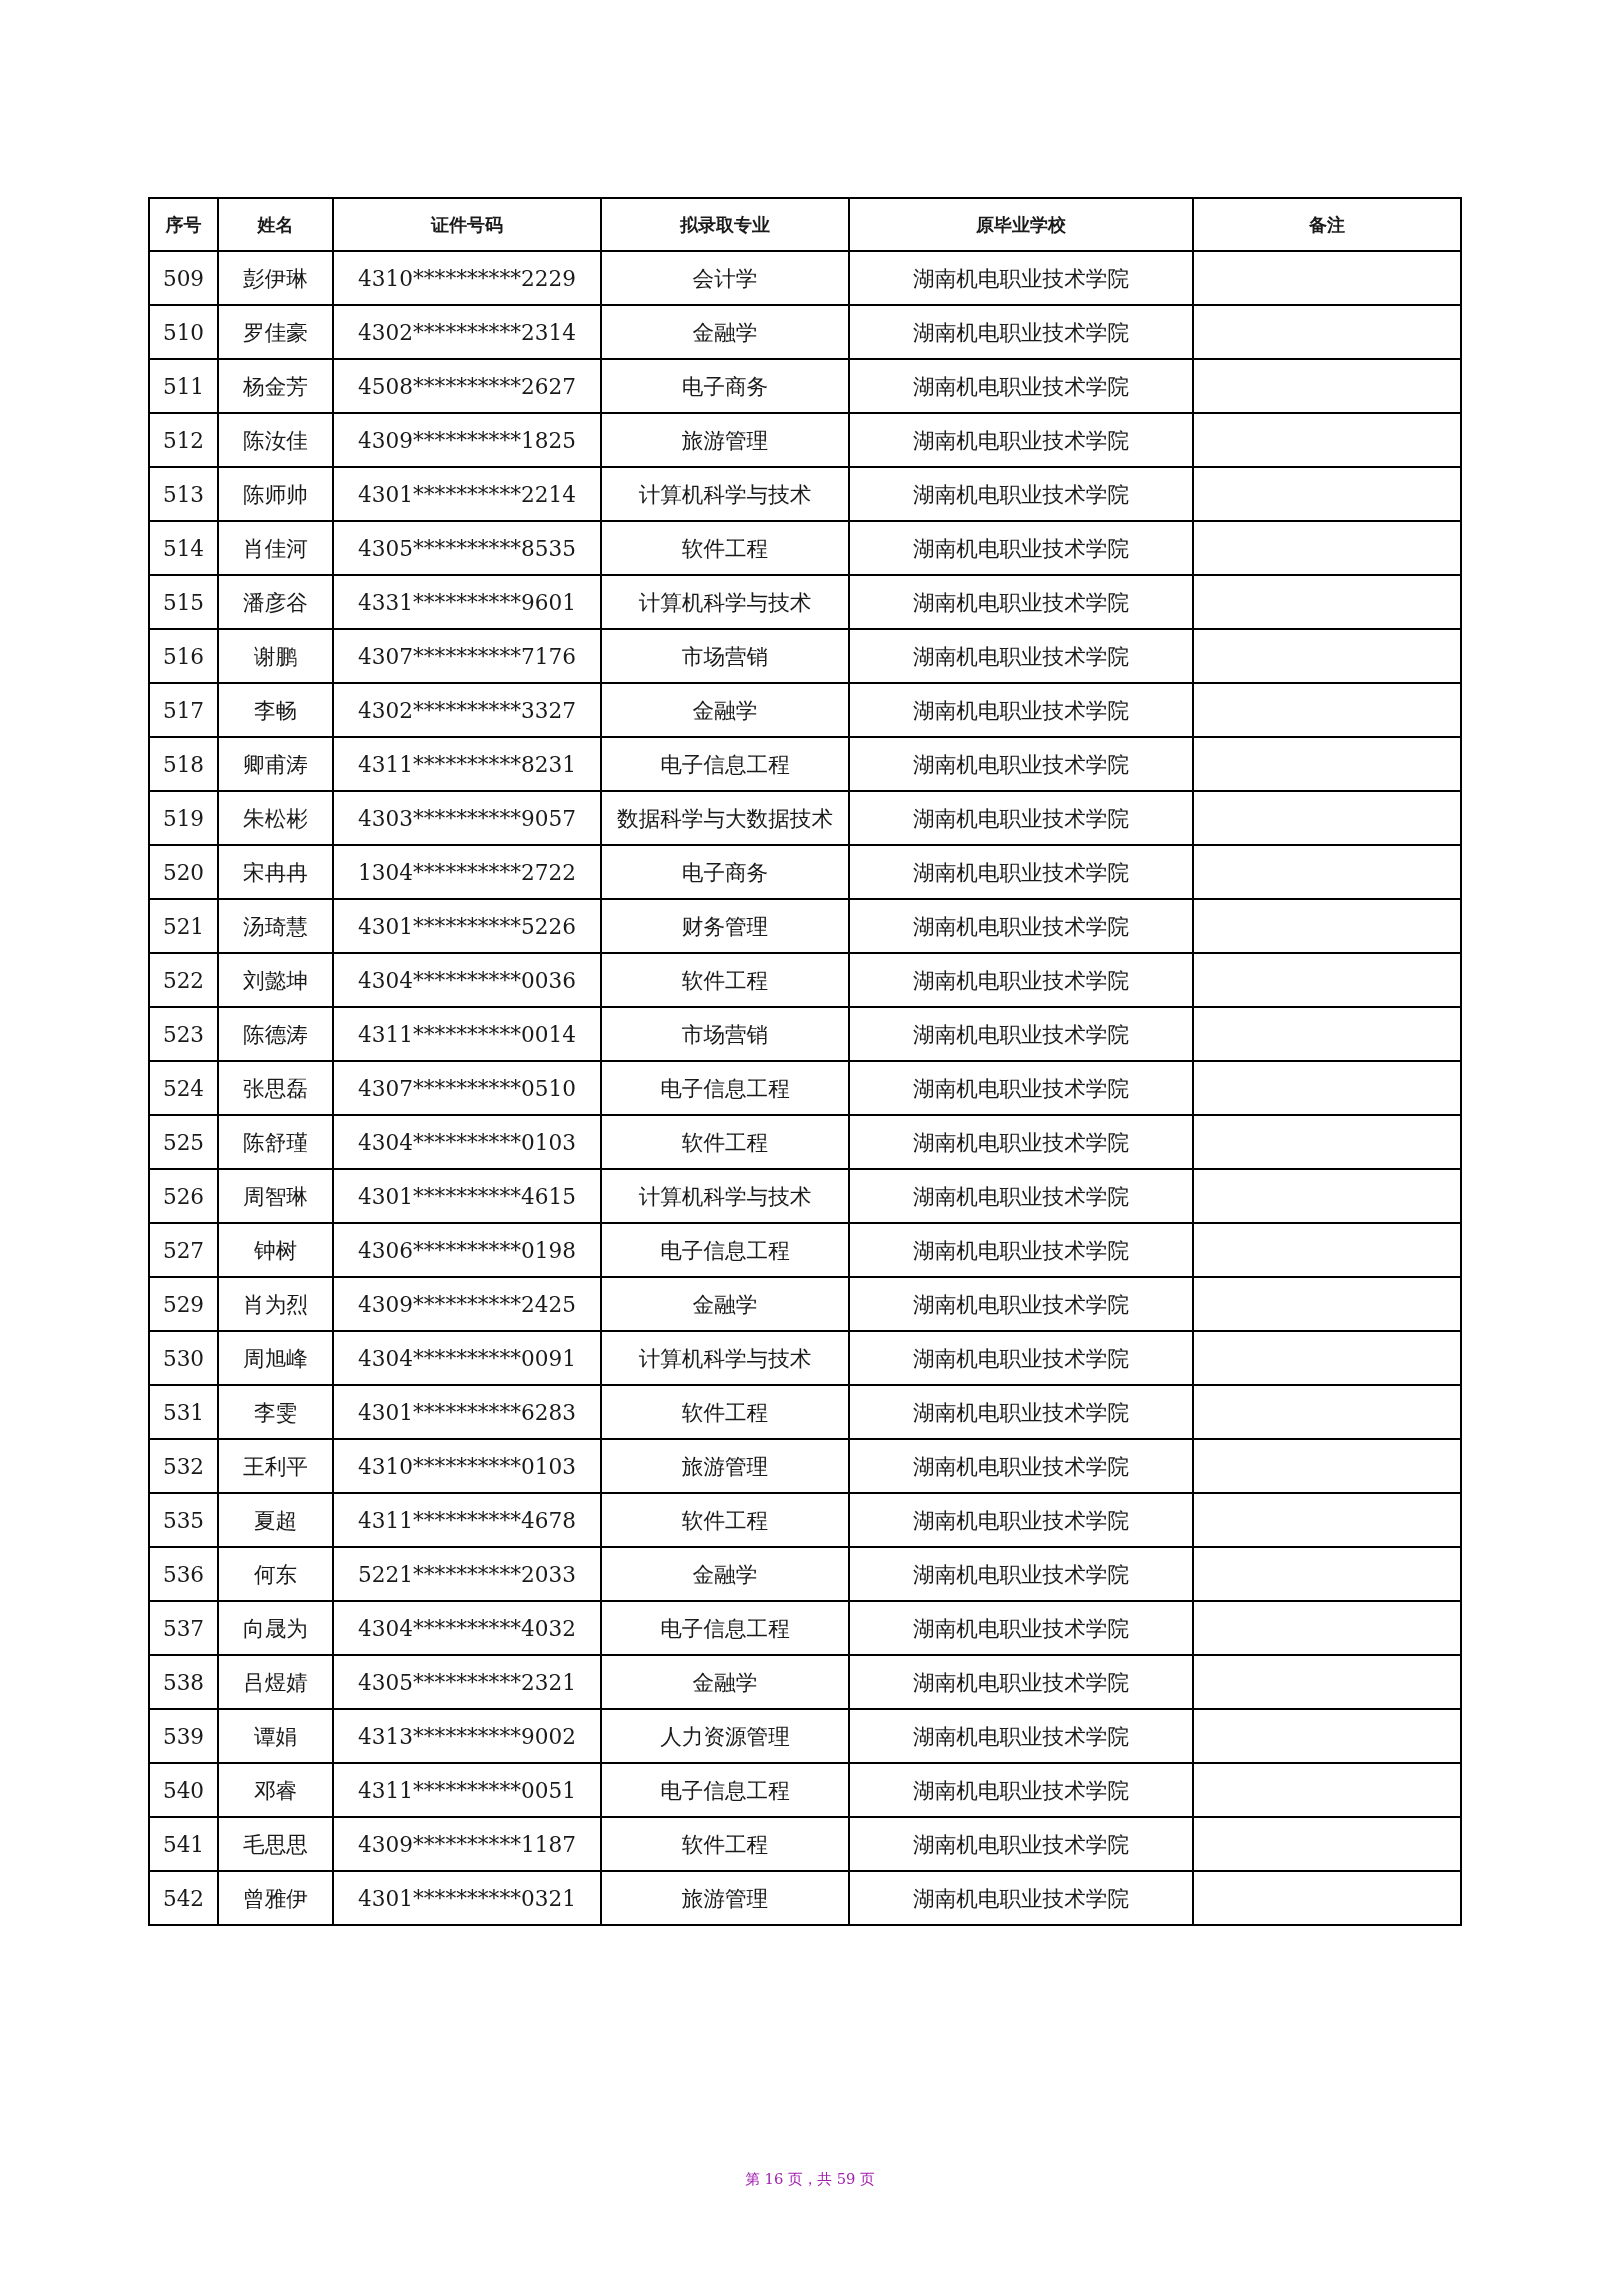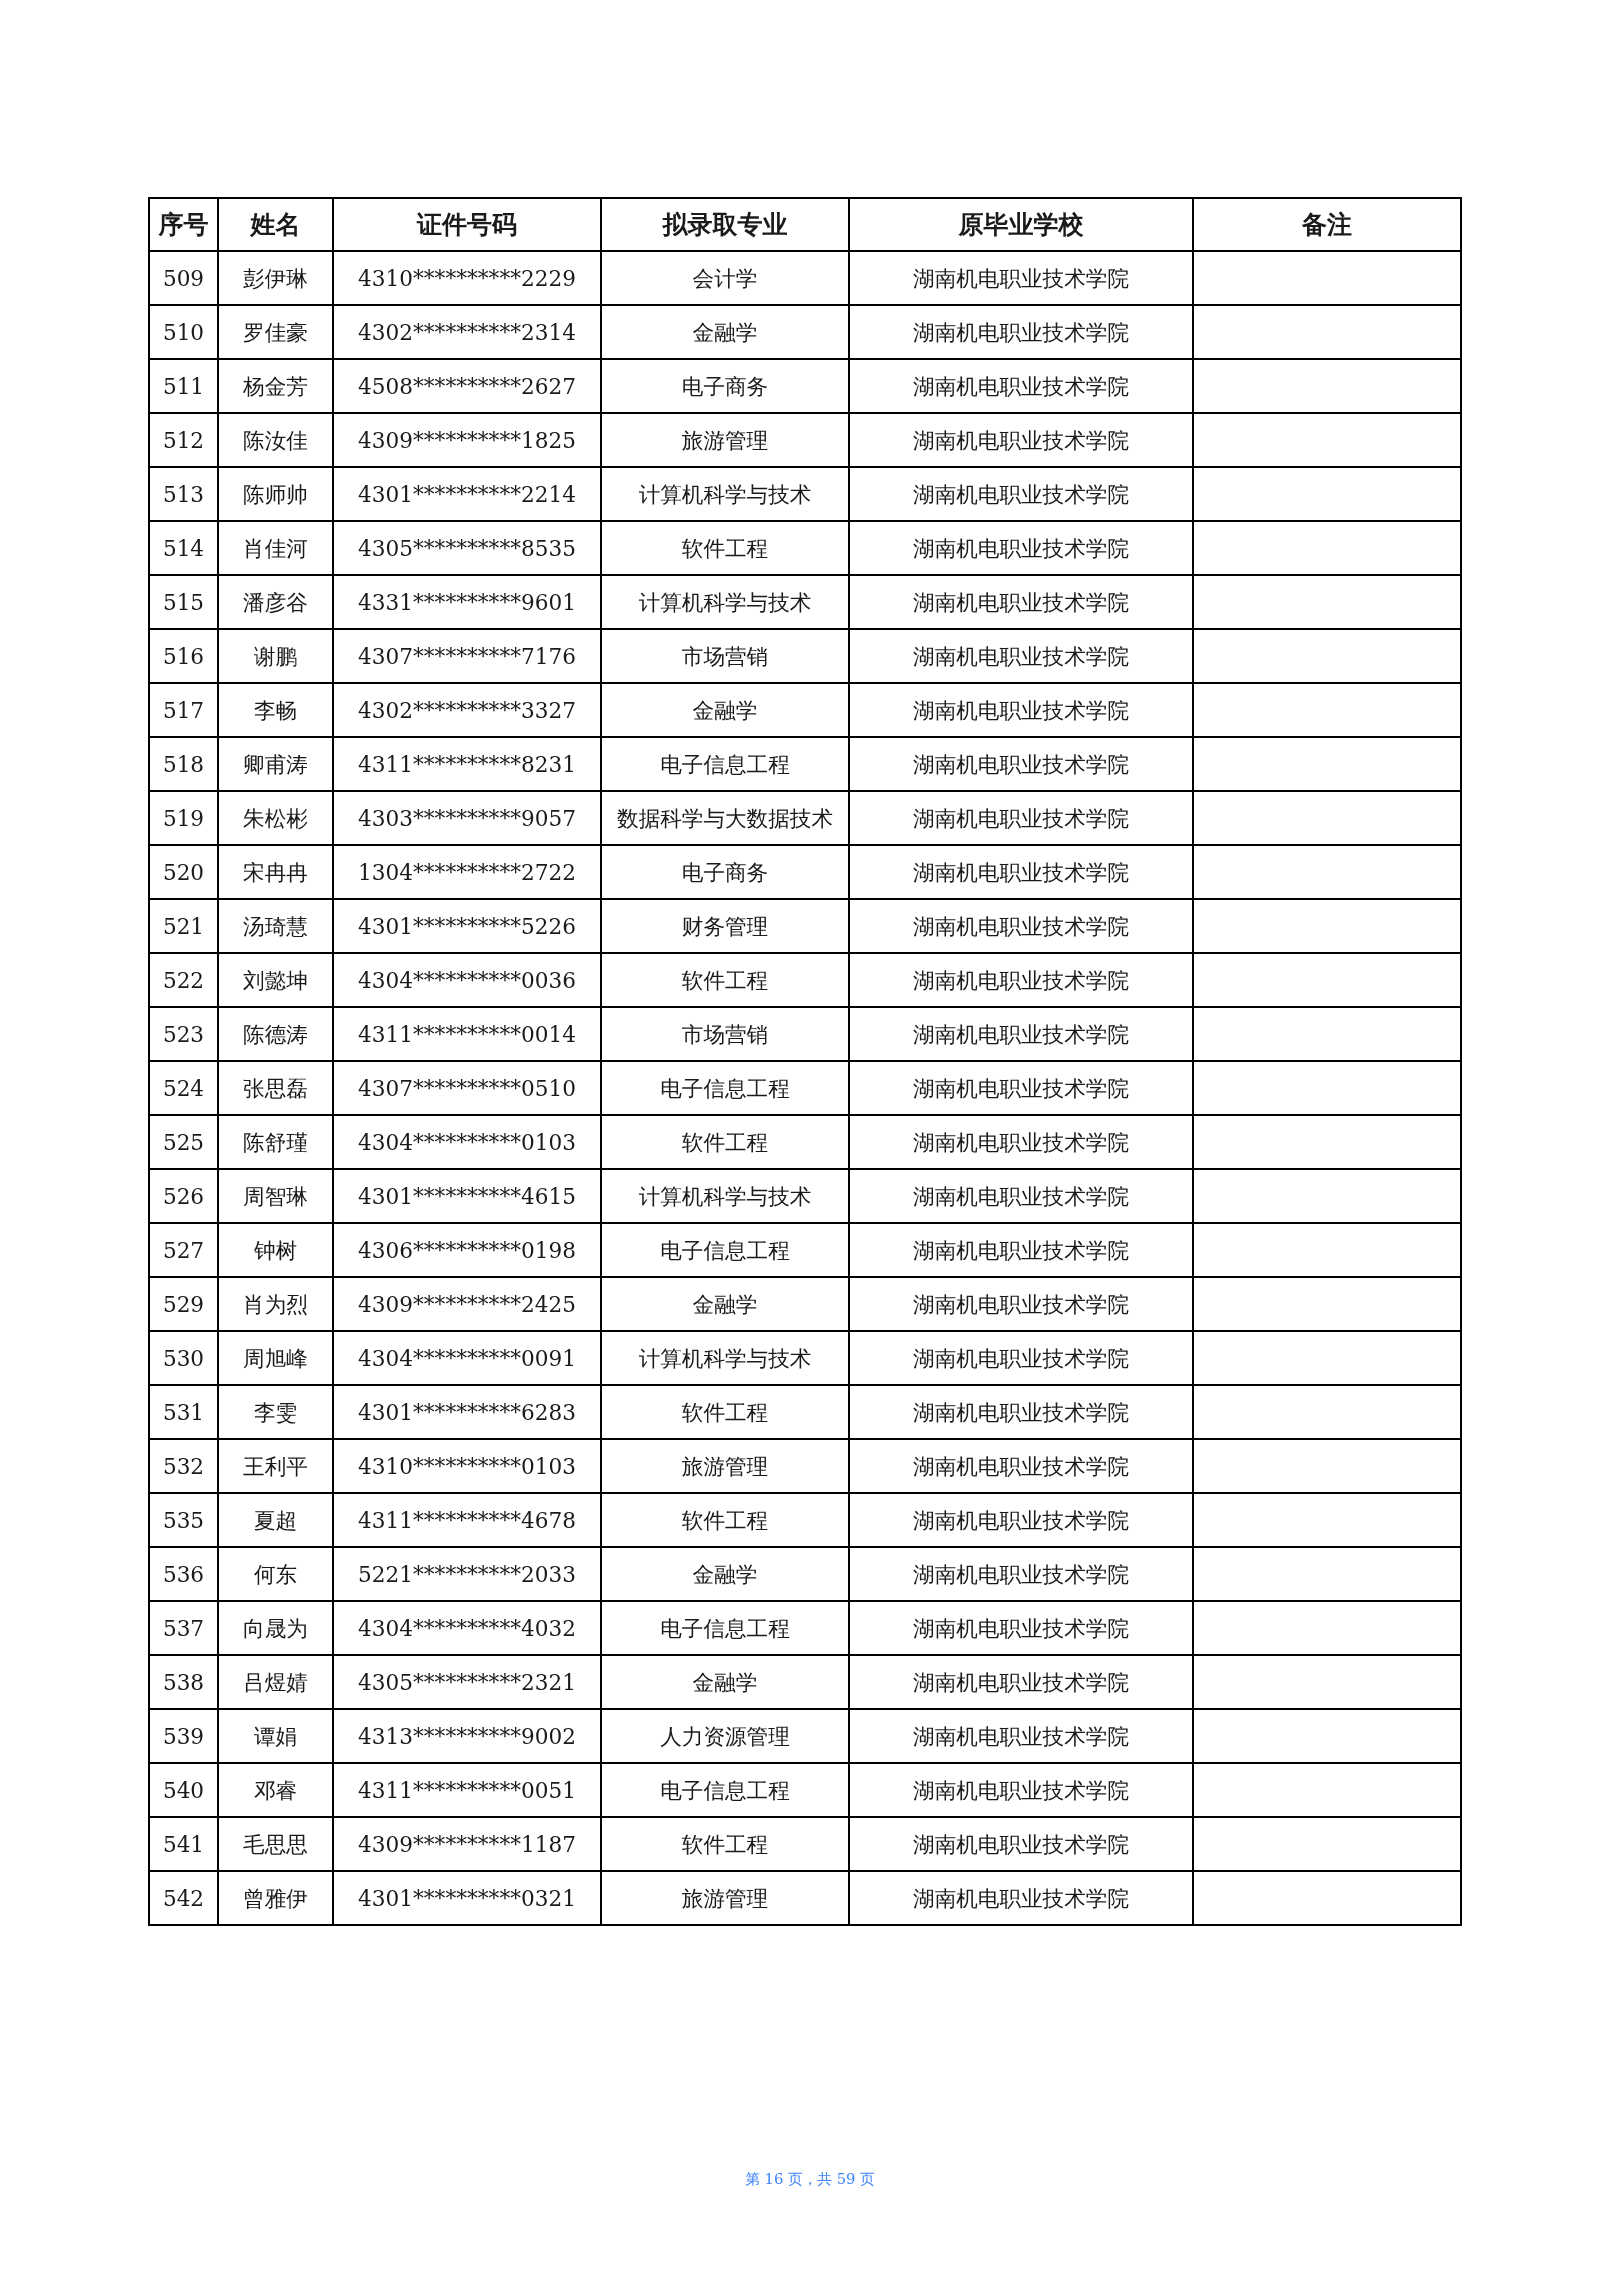--- a/index.html
+++ b/index.html
@@ -1,23 +1,23 @@
 <!DOCTYPE html>
 <html><head>
 <meta charset="utf-8">
 <style>
   html, body { margin:0; padding:0; background:#ffffff; }
   body { width:1620px; height:2292px; position:relative; font-family:"DejaVu Serif","Liberation Serif",serif; color:#1a1a1a; }
   .tbl { position:absolute; left:148px; top:197px; border-collapse:collapse; table-layout:fixed; width:1310px; }
   .tbl td, .tbl th { border:2px solid #000; text-align:center; vertical-align:middle; padding:0; font-size:21.6px; white-space:nowrap; overflow:hidden; }
-  .tbl th { height:51px; font-weight:bold; font-family:"DejaVu Sans","Liberation Sans",sans-serif; font-size:25px; }
+  .tbl th { height:51px; font-weight:bold; font-family:"DejaVu Sans","Liberation Sans",sans-serif; font-size:18px; }
   .tbl td { height:52px; font-weight:normal; }
   .tbl tr:first-child th { border-top-width:2.9px; }
   .tbl tr:last-child td { border-bottom-width:2.9px; }
-  .footer { position:absolute; left:0; width:1620px; top:2170px; text-align:center; font-size:14.7px; color:#3b82f6; }
+  .footer { position:absolute; left:0; width:1620px; top:2170px; text-align:center; font-size:14.7px; color:#a21caf; }
 </style>
 </head>
 <body>
 
 <table class="tbl">
   <colgroup>
     <col style="width:69px">
       <col style="width:115px">
       <col style="width:268px">
     <col style="width:248px">

